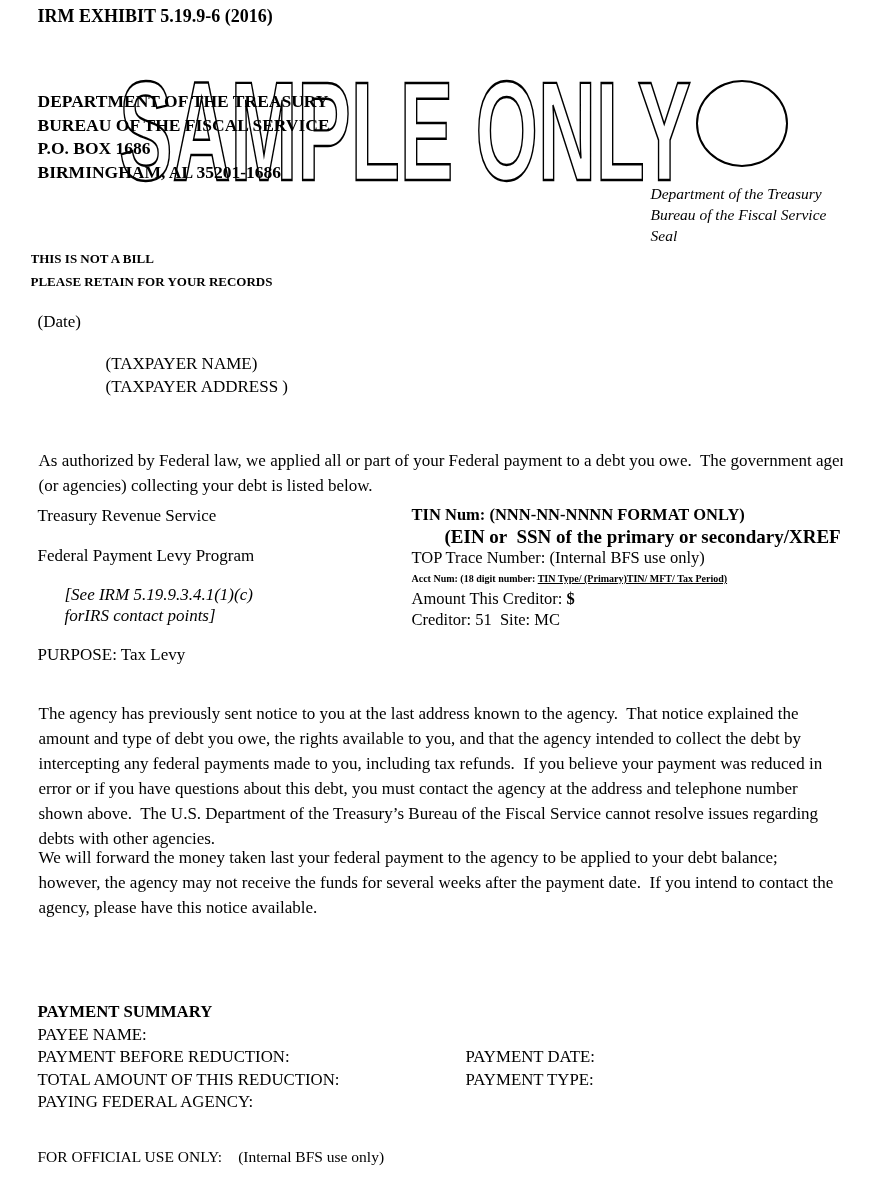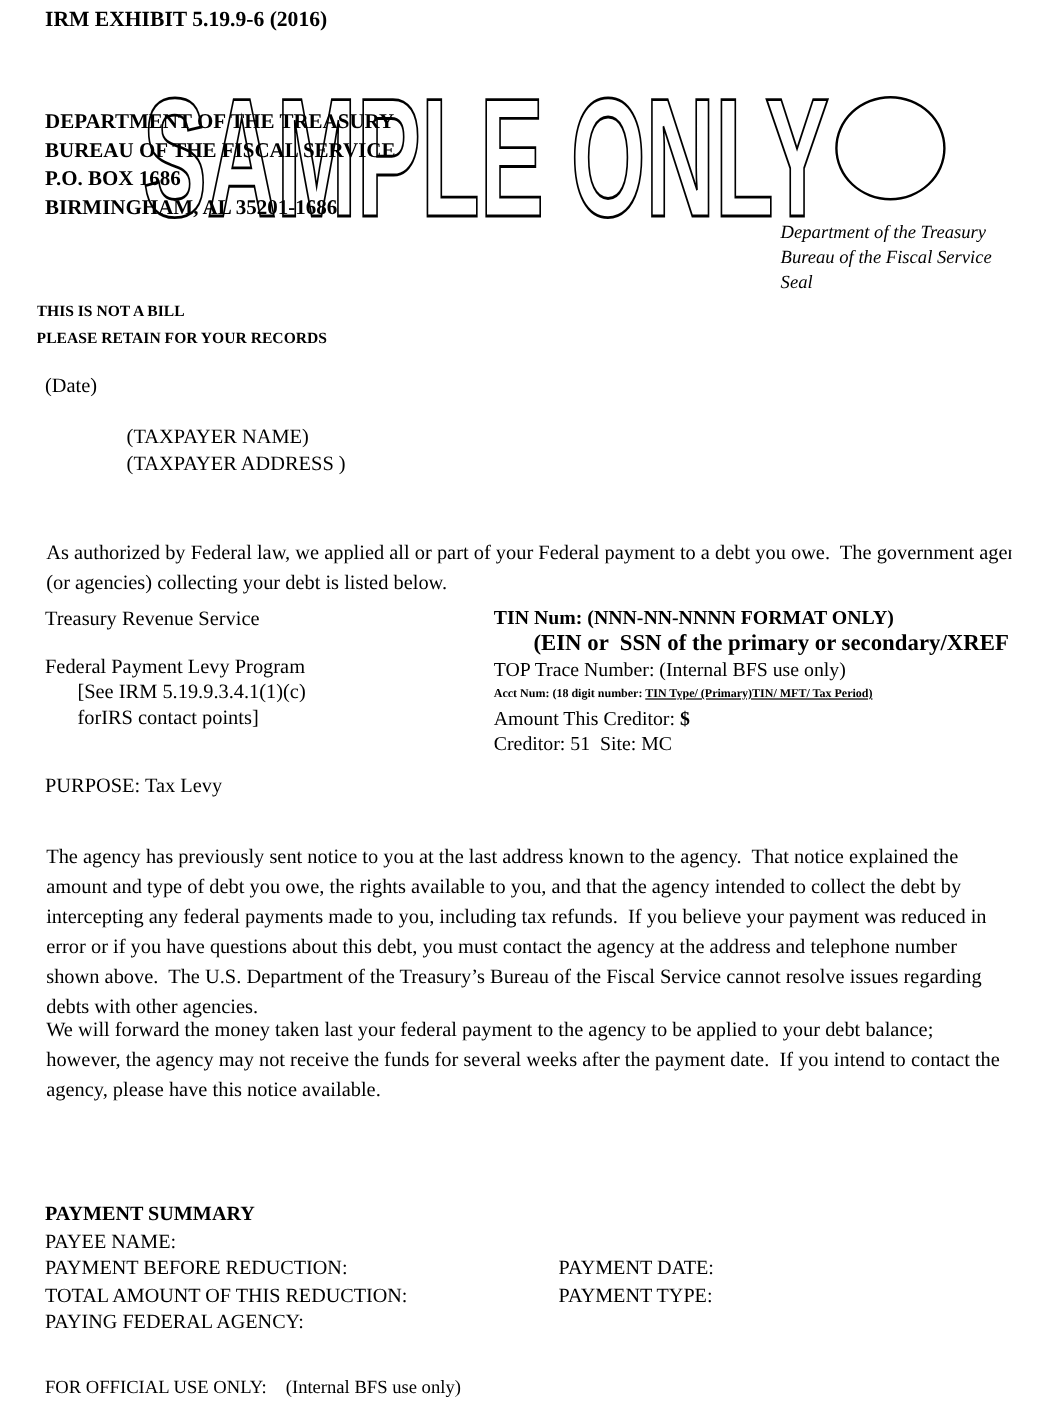--- a/index.html
+++ b/index.html
@@ -54,21 +54,21 @@
 
   .taxpayer-block { left: 75px; top: 352px; line-height: 23px; }
 
   .paragraph { left: 8px; width: 862px; line-height: 25px; }
   .intro-para { top: 448px; }
   .agency-para { top: 701px; }
   .forward-para { top: 845px; }
 
   .creditor-left { left: 7px; top: 506px; line-height: 20px; }
   .creditor-left .gap { height: 20px; }
-  .creditor-note { padding-left: 27px; line-height: 21px; }
+  .creditor-note { padding-left: 27px; font-style: italic; line-height: 21px; margin-top: 18px; }
 
   .creditor-right { left: 381px; top: 505px; font-size: 16.5px; line-height: 20.5px; }
   .creditor-right .row { white-space: pre; }
   .tin-row { font-weight: bold; }
   .ein-row { font-weight: bold; font-size: 19px; padding-left: 33px; line-height: 22px; }
   .acct-row { font-weight: bold; font-size: 10px; line-height: 21px; }
   .acct-underline { text-decoration: underline; }
   .amount-row .dollar { font-weight: bold; }
 
   .purpose-line { left: 7px; top: 645px; }

